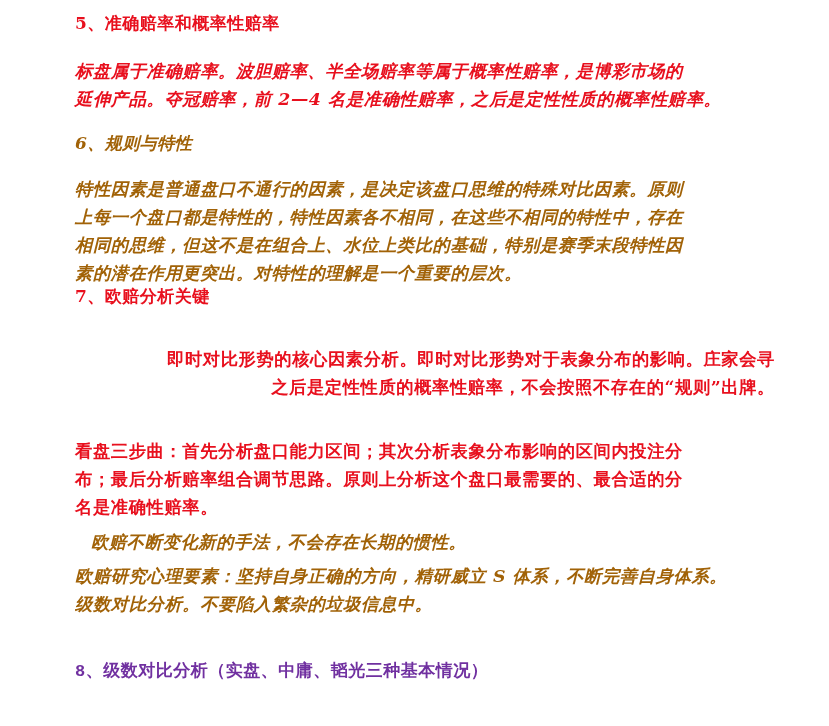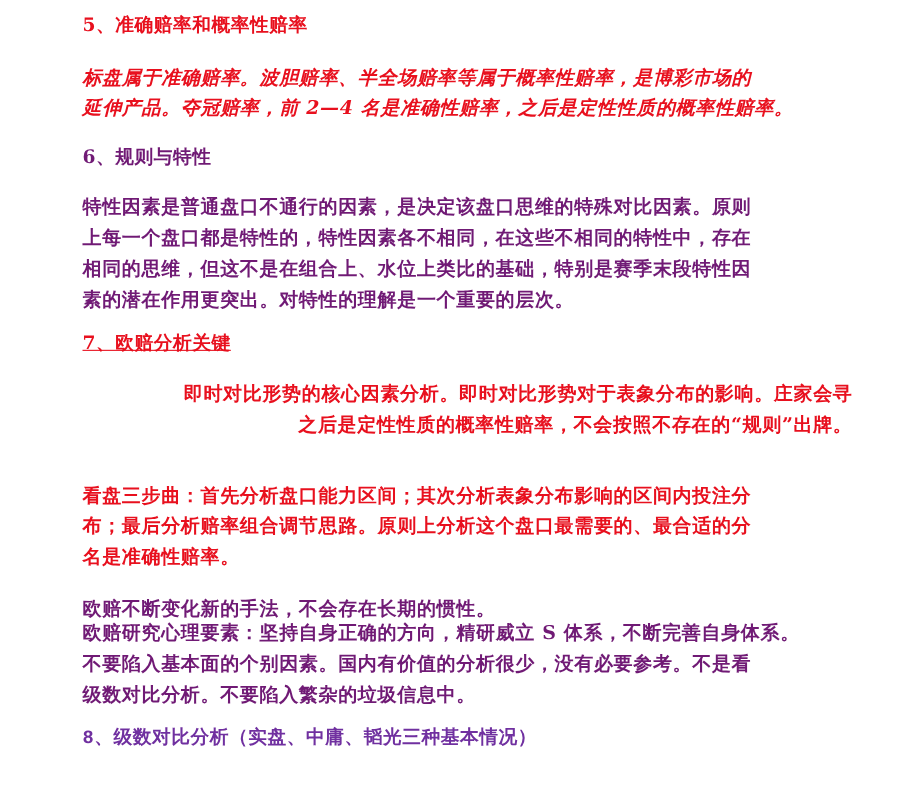--- a/index.html
+++ b/index.html
@@ -37,21 +37,21 @@
       font-size: 17.3px;
       font-weight: bold;
       line-height: 28px;
       letter-spacing: 0.6px;
     }
     .para .line {
       display: block;
       white-space: nowrap;
     }
     .red { color: #e8101e; }
-    .black { color: #701a75; }
+    .black { color: #a16207; font-style: italic; }
     .purple { color: #7030a0; }
   </style>
 </head>
 <body>
 
 <div class="page">
 
   <div class="heading red" style="top:11px;">5、准确赔率和概率性赔率</div>
   <div class="para red" style="top:57px;font-style:italic;">
     <span class="line">标盘属于准确赔率。波胆赔率、半全场赔率等属于概率性赔率，是博彩市场的</span>
@@ -59,34 +59,33 @@
   </div>
 
   <div class="heading black" style="top:131px;">6、规则与特性</div>
   <div class="para black" style="top:175px;">
     <span class="line">特性因素是普通盘口不通行的因素，是决定该盘口思维的特殊对比因素。原则</span>
     <span class="line">上每一个盘口都是特性的，特性因素各不相同，在这些不相同的特性中，存在</span>
     <span class="line">相同的思维，但这不是在组合上、水位上类比的基础，特别是赛季末段特性因</span>
     <span class="line">素的潜在作用更突出。对特性的理解是一个重要的层次。</span>
   </div>
 
-  <div class="heading red" style="top:300px;text-decoration:underline;">7、欧赔分析关键</div>
+  <div class="heading red" style="top:284px;">7、欧赔分析关键</div>
   <div class="para red" style="top:345px;text-align:right;">
     <span class="line">即时对比形势的核心因素分析。即时对比形势对于表象分布的影响。庄家会寻</span>
     <span class="line">之后是定性性质的概率性赔率，不会按照不存在的“规则”出牌。</span>
   </div>
   <div class="para red" style="top:437px;">
     <span class="line">看盘三步曲：首先分析盘口能力区间；其次分析表象分布影响的区间内投注分</span>
     <span class="line">布；最后分析赔率组合调节思路。原则上分析这个盘口最需要的、最合适的分</span>
     <span class="line">名是准确性赔率。</span>
   </div>
-  <div class="para black" style="top:540px;">
+  <div class="para black" style="top:528px;margin-left:16px;">
     <span class="line">欧赔不断变化新的手法，不会存在长期的惯性。</span>
   </div>
   <div class="para black" style="top:562px;">
     <span class="line">欧赔研究心理要素：坚持自身正确的方向，精研威立 S 体系，不断完善自身体系。</span>
-    <span class="line">不要陷入基本面的个别因素。国内有价值的分析很少，没有必要参考。不是看</span>
     <span class="line">级数对比分析。不要陷入繁杂的垃圾信息中。</span>
   </div>
 
   <div class="heading purple" style="top:660px;font-family:Liberation Mono, monospace;">8、级数对比分析（实盘、中庸、韬光三种基本情况）</div>
 
 </div>
 
 </body></html>

